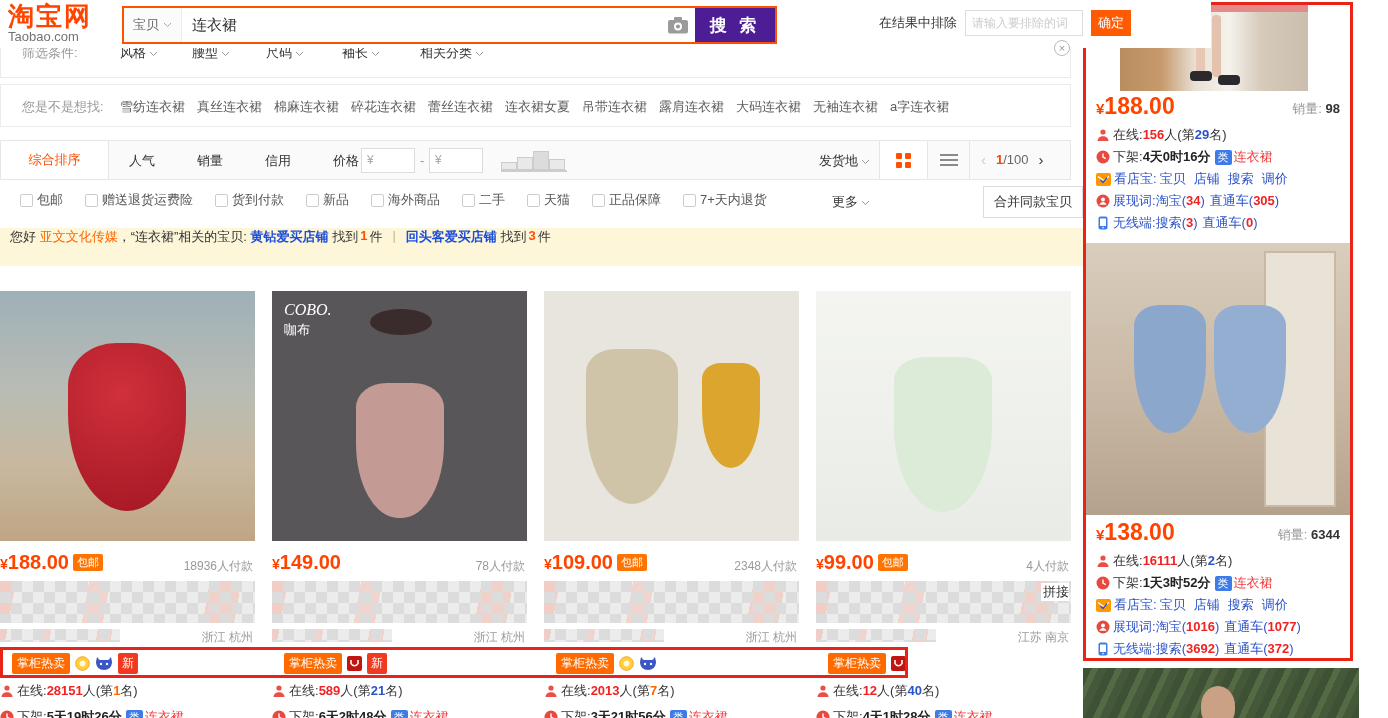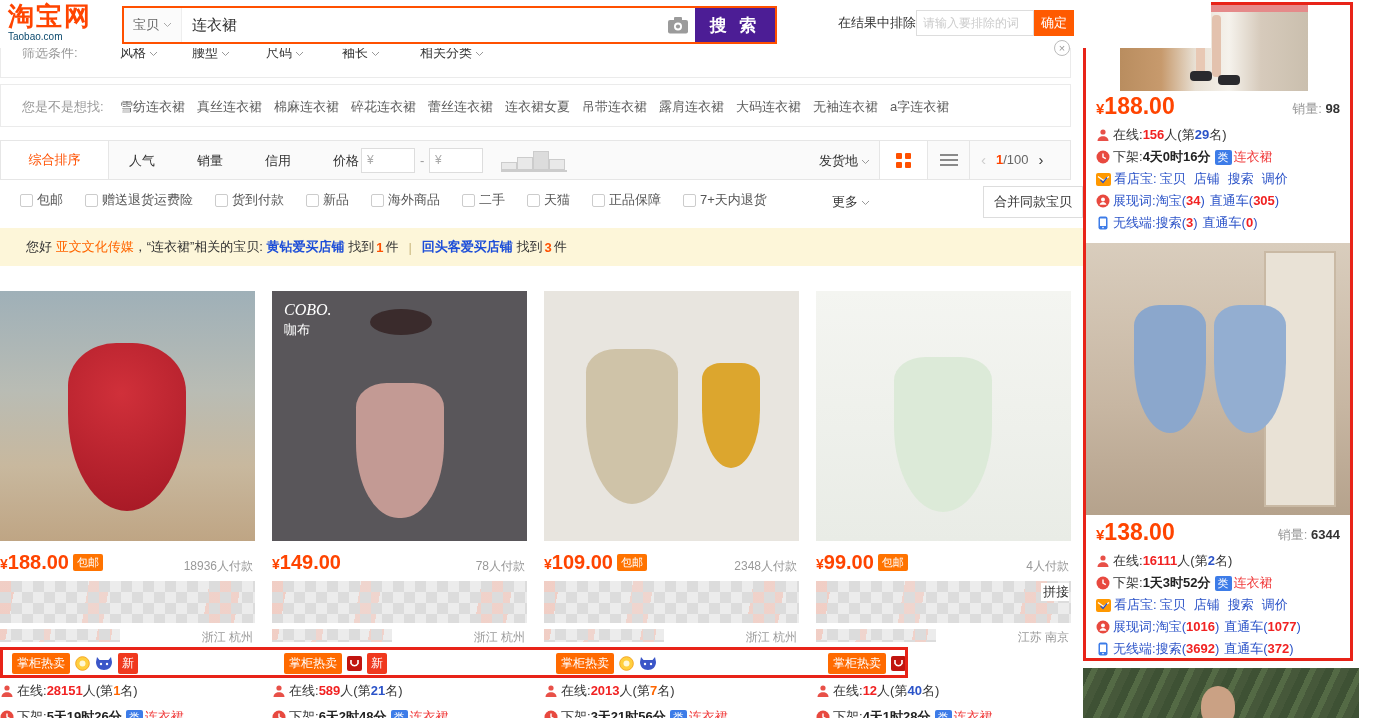--- a/index.html
+++ b/index.html
@@ -2,27 +2,27 @@
 <html><head>
 <meta charset="utf-8">
 <style>
   *{margin:0;padding:0;box-sizing:border-box;}
   body{font-family:"Liberation Sans","DejaVu Sans",sans-serif;background:#fff;}
   .page{position:relative;width:1388px;height:718px;background:#fff;overflow:hidden;font-size:13px;color:#333;}
   .abs{position:absolute;}
   
   .hdr{left:0;top:0;width:1211px;height:48px;background:#fff;z-index:5;}
   .logo-cn{font-size:26px;font-weight:bold;color:#ff4400;letter-spacing:2px;line-height:26px;}
-  .logo-en{font-size:10px;color:#0c4a6e;line-height:15px;}
+  .logo-en{font-size:13px;color:#737373;line-height:15px;}
   .searchbox{left:122px;top:6px;width:655px;height:38px;border:2px solid #ff5000;display:flex;align-items:stretch;background:#fff;}
   .cat{width:58px;background:#fbfbfb;border-right:1px solid #eee;display:flex;align-items:center;justify-content:center;gap:4px;color:#666;cursor:pointer;}
   .sinput{flex:1;border:none;outline:none;padding-left:10px;font-size:15px;color:#333;font-family:inherit;}
   .camwrap{width:34px;display:flex;align-items:center;justify-content:center;}
   .sbtn{width:80px;border:none;background:#4c1d95;color:#fff;font-size:17px;font-weight:bold;letter-spacing:4px;cursor:pointer;font-family:inherit;}
-  .exclude{left:838px;top:10px;display:flex;align-items:center;}
+  .exclude{left:879px;top:10px;display:flex;align-items:center;gap:8px;}
   .exinput{width:118px;height:26px;border:1px solid #ddd;padding:0 6px;font-size:12px;color:#333;font-family:inherit;}
   .exinput::placeholder{color:#ccc;}
   .exbtn{height:26px;width:40px;border:none;background:#ff5a00;color:#fff;font-size:13px;cursor:pointer;font-family:inherit;}
   .closex{left:1054px;top:40px;width:16px;height:16px;border:1px solid #bbb;border-radius:50%;color:#999;font-size:11px;line-height:14px;text-align:center;background:#fff;z-index:6;cursor:pointer;}
   
   .filterbox{left:0;top:20px;width:1071px;height:58px;border:1px solid #ebebeb;z-index:1;}
   .filrow{top:44px;z-index:2;}
   .gray{color:#999;}
   .fitem{color:#333;cursor:pointer;}
   .chev{display:inline-block;margin-left:3px;}
@@ -53,21 +53,21 @@
   .pnext{color:#333;cursor:pointer;font-size:15px;line-height:13px;}
   .pcur{color:#ff4400;}
   .ptot{color:#666;}
   
   .checkrow{left:20px;top:191px;display:flex;gap:22px;align-items:center;color:#555;}
   .checkrow label{display:flex;align-items:center;gap:4px;cursor:pointer;}
   .cb{width:13px;height:13px;border:1px solid #ccc;background:#fff;border-radius:2px;display:inline-block;}
   .more{left:832px;top:193px;color:#333;cursor:pointer;}
   .mergebtn{left:983px;top:186px;border:1px solid #ddd;background:#fff;padding:6px 10px;font-size:13px;color:#333;cursor:pointer;font-family:inherit;}
   
-  .notice{left:0;top:228px;width:1099px;height:38px;background:#fdf6d9;display:flex;align-items:center;padding-left:26px;}
+  .notice{left:0;top:228px;width:1099px;height:38px;background:#fdf6d9;display:flex;padding-left:10px;}
   .notice .lnk{color:#ff6600;cursor:pointer;}
   .notice b{color:#1d4ed8;}
   .onum{color:#ff5000;font-weight:bold;padding:0 2px;}
   .nsep{color:#c9b87f;padding:0 10px;}
   
   .card{top:291px;width:255px;}
   .pimg{width:255px;height:250px;position:relative;overflow:hidden;cursor:pointer;}
   .ph1{background:linear-gradient(180deg,#9fb0b8 0%,#b9bcb4 40%,#c8b89e 70%,#bfa584 100%);}
   .ph2{background:#59565a;}
   .ph3{background:#e8e5df;}

